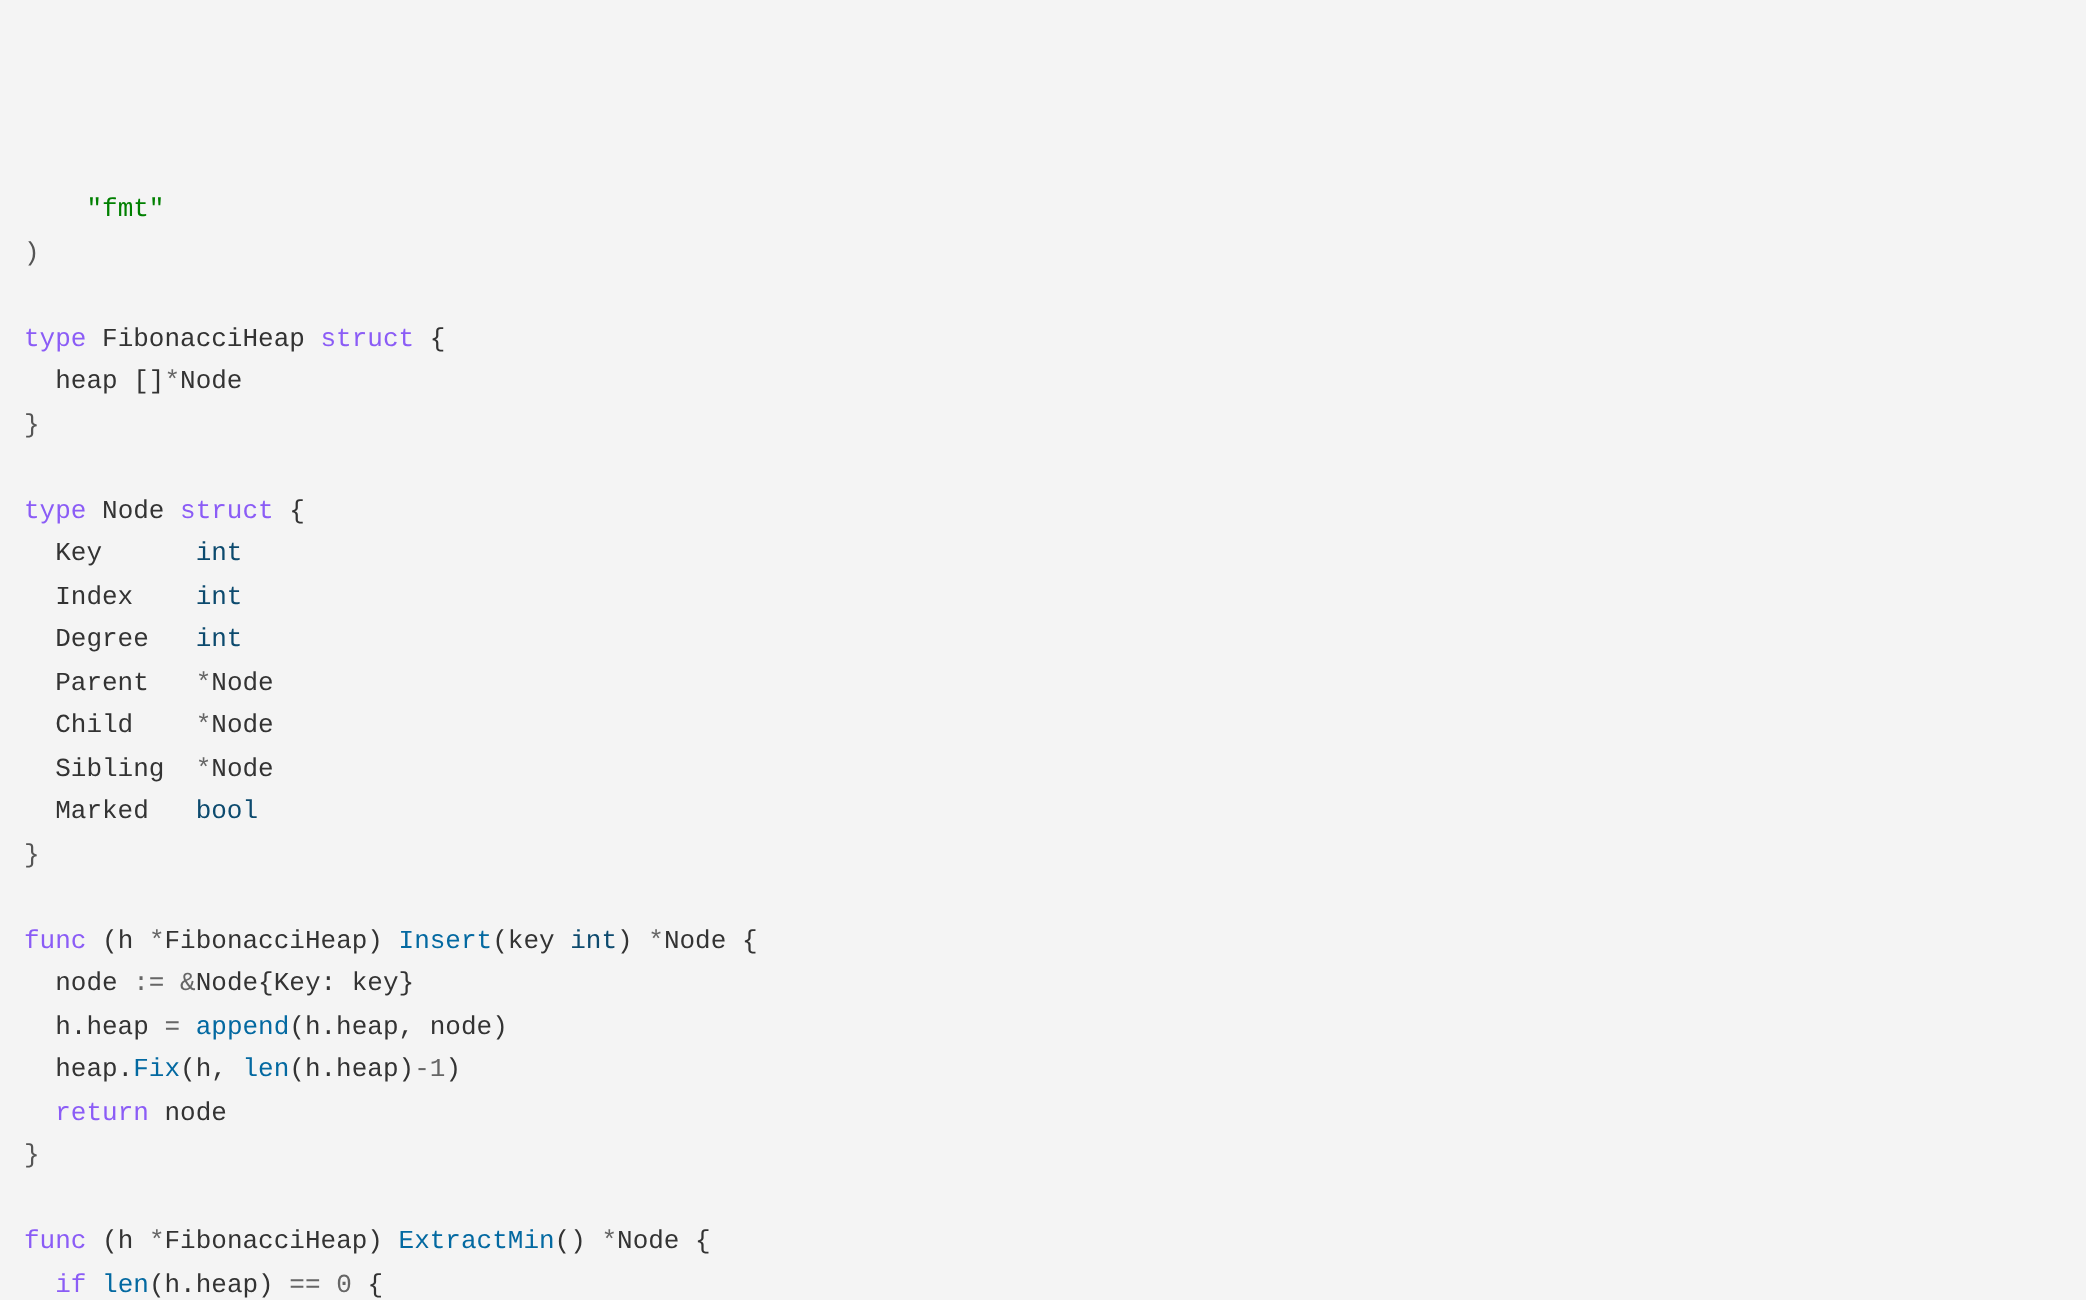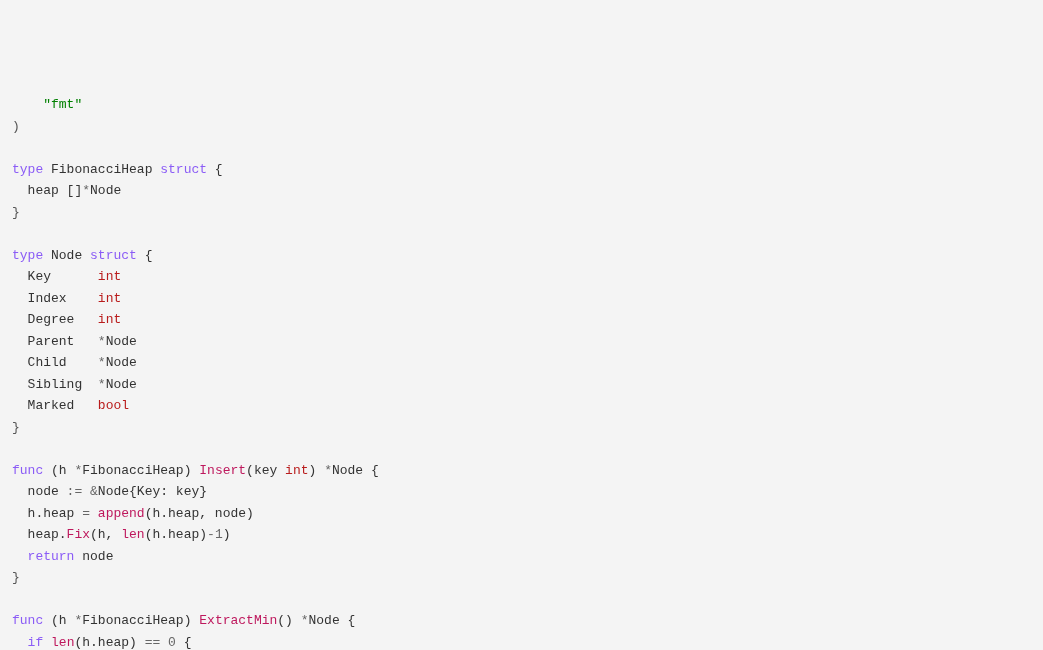--- a/index.html
+++ b/index.html
@@ -18,22 +18,22 @@
     }
     .code-container {
       display: block;
     }
     .line {
       display: block;
       min-height: 21.5px;
     }
     .str { color: #008000; }
     .kw { color: #8b5cf6; }
-    .typ { color: #b91c1c; }
-    .fn { color: #be185d; }
+    .typ { color: #0c4a6e; }
+    .fn { color: #0369a1; }
     .op { color: #666666; }
     .num { color: #666666; }
     .punc { color: #555; }
   </style>
 </head>
 <body>
 
 
 
 <div class="code-container"><span class="line">    <span class="str">"fmt"</span></span><span class="line"><span class="punc">)</span></span><span class="line"></span><span class="line"><span class="kw">type</span> FibonacciHeap <span class="kw">struct</span> {</span><span class="line">  heap []<span class="op">*</span>Node</span><span class="line"><span class="punc">}</span></span><span class="line"></span><span class="line"><span class="kw">type</span> Node <span class="kw">struct</span> {</span><span class="line">  Key      <span class="typ">int</span></span><span class="line">  Index    <span class="typ">int</span></span><span class="line">  Degree   <span class="typ">int</span></span><span class="line">  Parent   <span class="op">*</span>Node</span><span class="line">  Child    <span class="op">*</span>Node</span><span class="line">  Sibling  <span class="op">*</span>Node</span><span class="line">  Marked   <span class="typ">bool</span></span><span class="line"><span class="punc">}</span></span><span class="line"></span><span class="line"><span class="kw">func</span> (h <span class="op">*</span>FibonacciHeap) <span class="fn">Insert</span>(key <span class="typ">int</span>) <span class="op">*</span>Node {</span><span class="line">  node <span class="op">:=</span> <span class="op">&amp;</span>Node{Key: key}</span><span class="line">  h.heap <span class="op">=</span> <span class="fn">append</span>(h.heap, node)</span><span class="line">  heap.<span class="fn">Fix</span>(h, <span class="fn">len</span>(h.heap)<span class="op">-</span><span class="num">1</span>)</span><span class="line">  <span class="kw">return</span> node</span><span class="line"><span class="punc">}</span></span><span class="line"></span><span class="line"><span class="kw">func</span> (h <span class="op">*</span>FibonacciHeap) <span class="fn">ExtractMin</span>() <span class="op">*</span>Node {</span><span class="line">  <span class="kw">if</span> <span class="fn">len</span>(h.heap) <span class="op">==</span> <span class="num">0</span> {</span></div>

